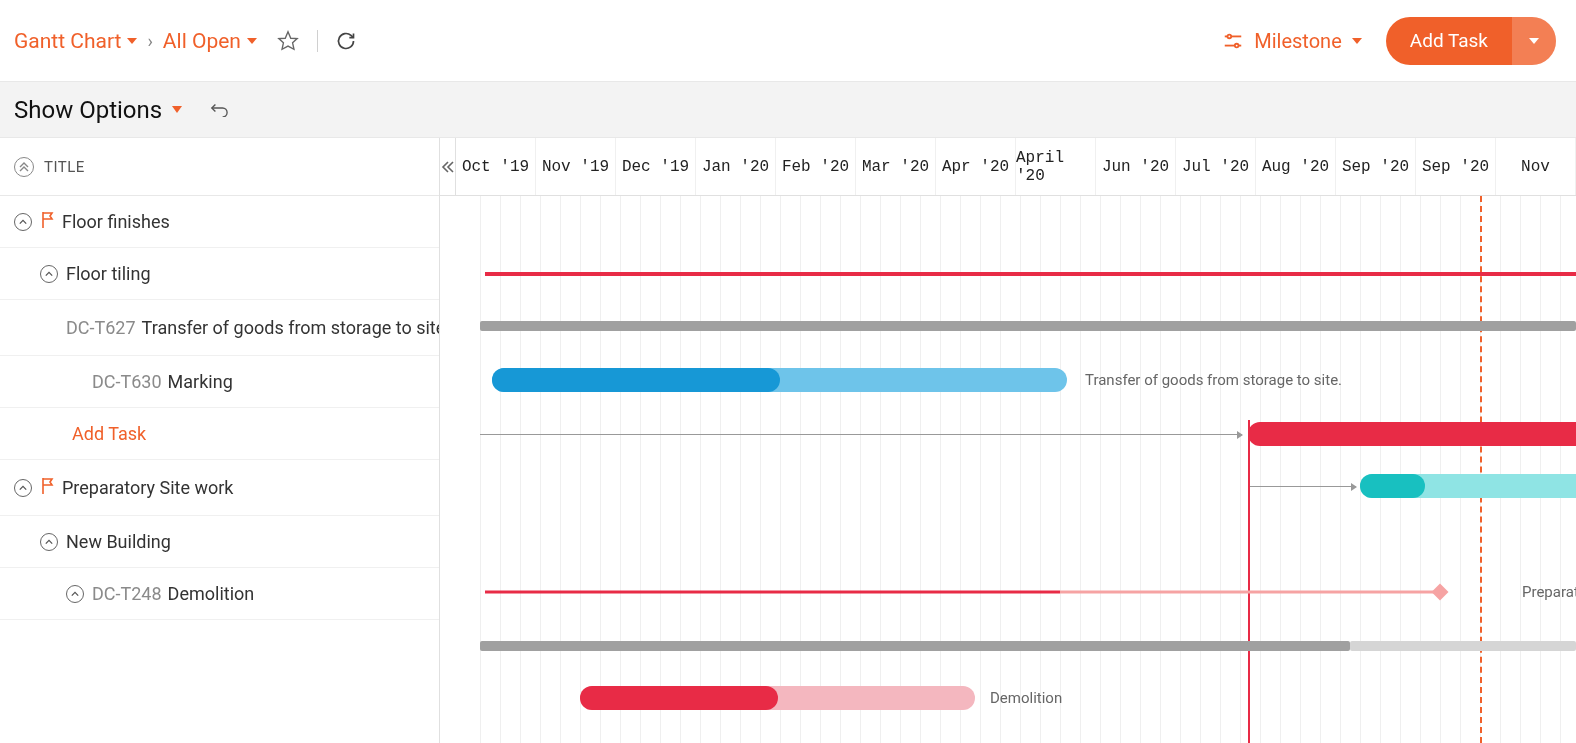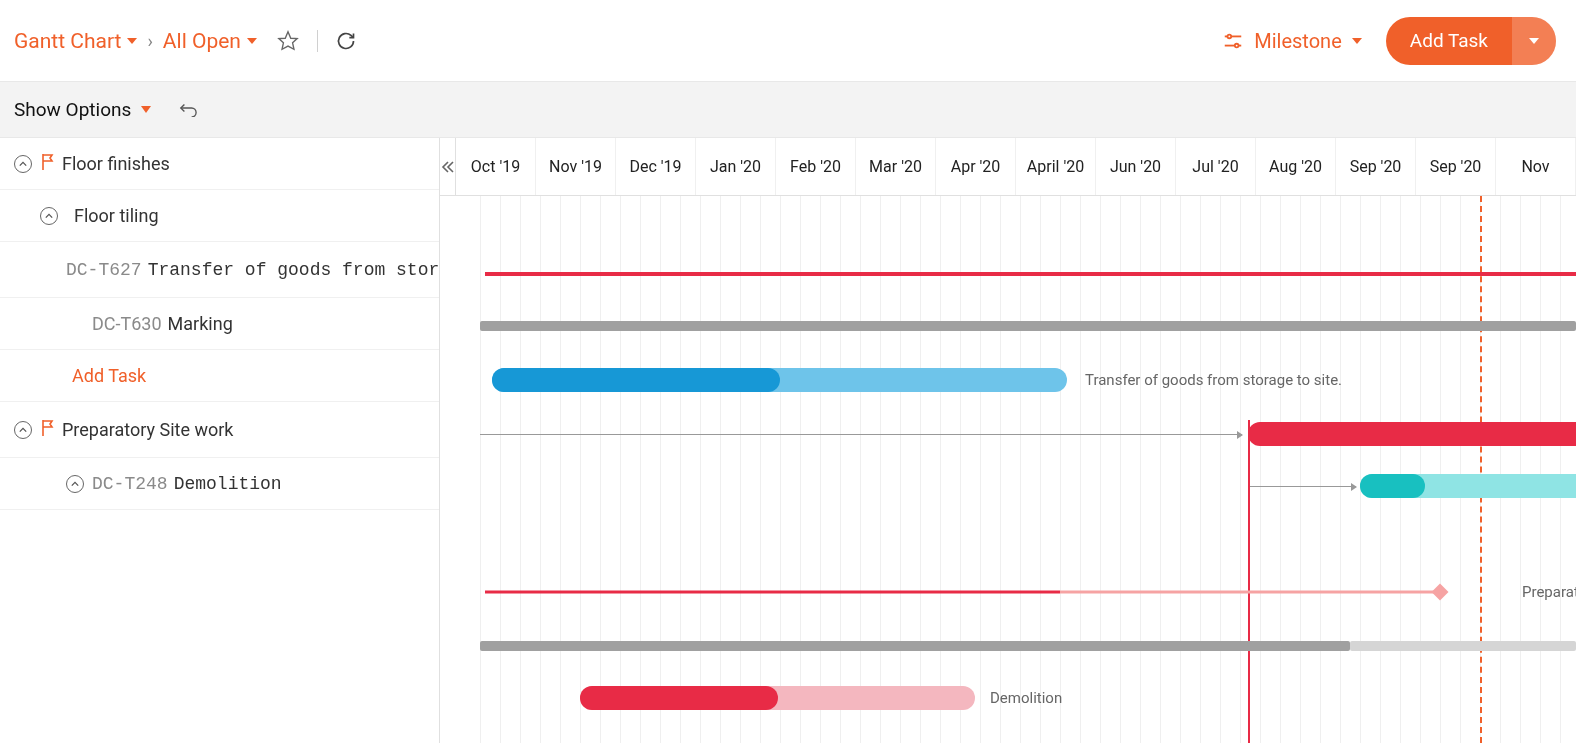--- a/index.html
+++ b/index.html
@@ -17,49 +17,49 @@
 
   .header-right { position: absolute; right: 20px; display: flex; align-items: center; gap: 24px; }
   .milestone-btn { color: #f0602a; font-size: 20px; display: flex; align-items: center; gap: 10px; cursor: pointer; }
   .addtask-btn { background: #f0602a; color: #fff; border-radius: 26px; height: 48px; display: flex; align-items: center; overflow: hidden; cursor: pointer; }
   .addtask-label { padding: 0 24px; font-size: 19px; }
   .addtask-caret { width: 44px; height: 100%; background: rgba(255,255,255,0.2); display: flex; align-items: center; justify-content: center; }
   .addtask-caret .caret-down { border-top-color: #fff; }
 
   
   .subheader { height: 56px; background: #f3f3f3; display: flex; align-items: center; padding: 0 14px; gap: 26px; border-bottom: 1px solid #e8e8e8; }
-  .show-options { font-size: 19px; color: #111; display: flex; align-items: center; gap: 10px; cursor: pointer; }
+  .show-options { font-size: 24px; color: #111; display: flex; align-items: center; gap: 10px; cursor: pointer; }
   .caret-orange { width: 0; height: 0; border-left: 5px solid transparent; border-right: 5px solid transparent; border-top: 7px solid #f0602a; }
   .undo-icon { cursor: pointer; }
 
   
   .main { display: flex; height: calc(743px - 82px - 56px); }
 
   
   .sidebar { width: 440px; border-right: 1px solid #e0e0e0; position: relative; overflow: hidden; }
   .sidebar-resize { position: absolute; right: -4px; top: 0; width: 8px; height: 100%; cursor: col-resize; }
   .title-row { height: 58px; display: flex; align-items: center; padding: 0 14px; border-bottom: 1px solid #e8e8e8; gap: 10px; color: #555; font-size: 15px; letter-spacing: 0.5px; }
   .collapse-circle { width: 20px; height: 20px; border: 1.5px solid #888; border-radius: 50%; display: flex; align-items: center; justify-content: center; }
   .tree { }
   .tree-row { height: 52px; display: flex; align-items: center; padding-left: 14px; border-bottom: 1px solid #f0f0f0; font-size: 18px; white-space: nowrap; overflow: hidden; }
   .tree-row.h-56 { height: 56px; }
   .task-id { color: #8a8a8a; margin-right: 6px; }
   .add-link { color: #f0602a; padding-left: 58px; cursor: pointer; }
   .expand-caret { width: 18px; height: 18px; border: 1.5px solid #666; border-radius: 50%; display: flex; align-items: center; justify-content: center; margin-right: 8px; flex-shrink: 0; }
   .expand-caret svg { display: block; }
   .flag-icon { color: #f0602a; margin-right: 6px; }
-  .indent-1 { padding-left: 40px; gap: 8px; }
-  .indent-2 { padding-left: 66px; font-family: Liberation Mono, monospace; }
+  .indent-1 { padding-left: 40px; }
+  .indent-2 { padding-left: 66px; }
   .indent-3 { padding-left: 92px; }
 
   
   .gantt { flex: 1; position: relative; overflow: hidden; }
   .gantt-header { height: 58px; border-bottom: 1px solid #e0e0e0; display: flex; align-items: stretch; }
   .collapse-left { width: 40px; display: flex; align-items: center; justify-content: center; border-right: 1px solid #e0e0e0; cursor: pointer; color: #666; font-size: 16px; }
-  .months { display: flex; flex: 1; }
+  .months { display: flex; flex: 1; font-family: Liberation Mono, monospace; }
   .month { flex: 0 0 80px; display: flex; align-items: center; justify-content: center; font-size: 16px; color: #222; border-right: 1px solid #f0f0f0; }
 
   .gantt-body { position: absolute; left: 0; right: 0; top: 58px; bottom: 0; }
   .gantt-grid { position: absolute; left: 40px; right: 0; top: 0; bottom: 0; }
   .vline { position: absolute; top: 0; bottom: 0; width: 1px; background: #efefef; }
   .today-line { position: absolute; top: 0; bottom: 0; border-left: 2px dashed #f0602a; }
 
   .grow { position: absolute; left: 40px; right: 0; height: 52px; }
   .grow.h-56 { height: 56px; }
 
@@ -133,20 +133,29 @@
     <svg width="22" height="18" viewBox="0 0 24 20" fill="none" stroke="#555" stroke-width="1.5">
         <path d="M4 10 h12 a5 5 0 0 1 0 10"></path>
         <polyline points="8 6 4 10 8 14"></polyline>
       </svg>
   </span>
 </div>
 
 <div class="main">
 
   <div class="sidebar">
+    <div class="title-row">
+      <span class="collapse-circle">
+        <svg width="10" height="10" viewBox="0 0 10 10" stroke="#888" stroke-width="1.4" fill="none">
+            <polyline points="1 5 5 1 9 5"></polyline>
+            <polyline points="1 9 5 5 9 9"></polyline>
+          </svg>
+      </span>
+      <span>TITLE</span>
+    </div>
     <div class="tree">
 
 
       <div class="tree-row">
         <span class="expand-caret">
           <svg width="8" height="8" viewBox="0 0 10 10" stroke="#555" stroke-width="1.6" fill="none">
               <polyline points="1 7 5 3 9 7"></polyline>
             </svg>
         </span>
         <span class="flag-icon">
@@ -190,20 +199,28 @@
         </span>
         <span class="flag-icon">
           <svg width="16" height="18" viewBox="0 0 16 18" fill="none" stroke="#f0602a" stroke-width="1.6">
               <path d="M3 1 v16"></path>
               <path d="M3 2 h9 l-2 3 l2 3 h-9"></path>
             </svg>
         </span>
         <span>Preparatory Site work</span>
       </div>
 
+      <div class="tree-row indent-1">
+        <span class="expand-caret">
+          <svg width="8" height="8" viewBox="0 0 10 10" stroke="#555" stroke-width="1.6" fill="none">
+              <polyline points="1 7 5 3 9 7"></polyline>
+            </svg>
+        </span>
+        <span>New Building</span>
+      </div>
 
       <div class="tree-row indent-2">
         <span class="expand-caret">
           <svg width="8" height="8" viewBox="0 0 10 10" stroke="#555" stroke-width="1.6" fill="none">
               <polyline points="1 7 5 3 9 7"></polyline>
             </svg>
         </span>
         <span class="task-id">DC-T248</span>
         <span>Demolition</span>
       </div>

